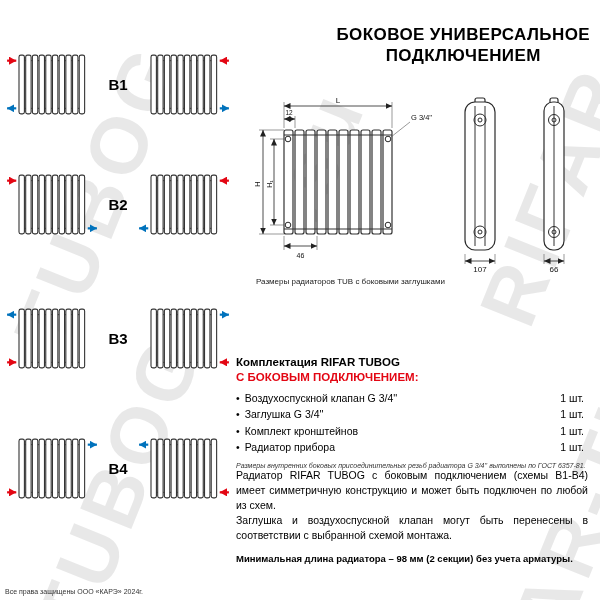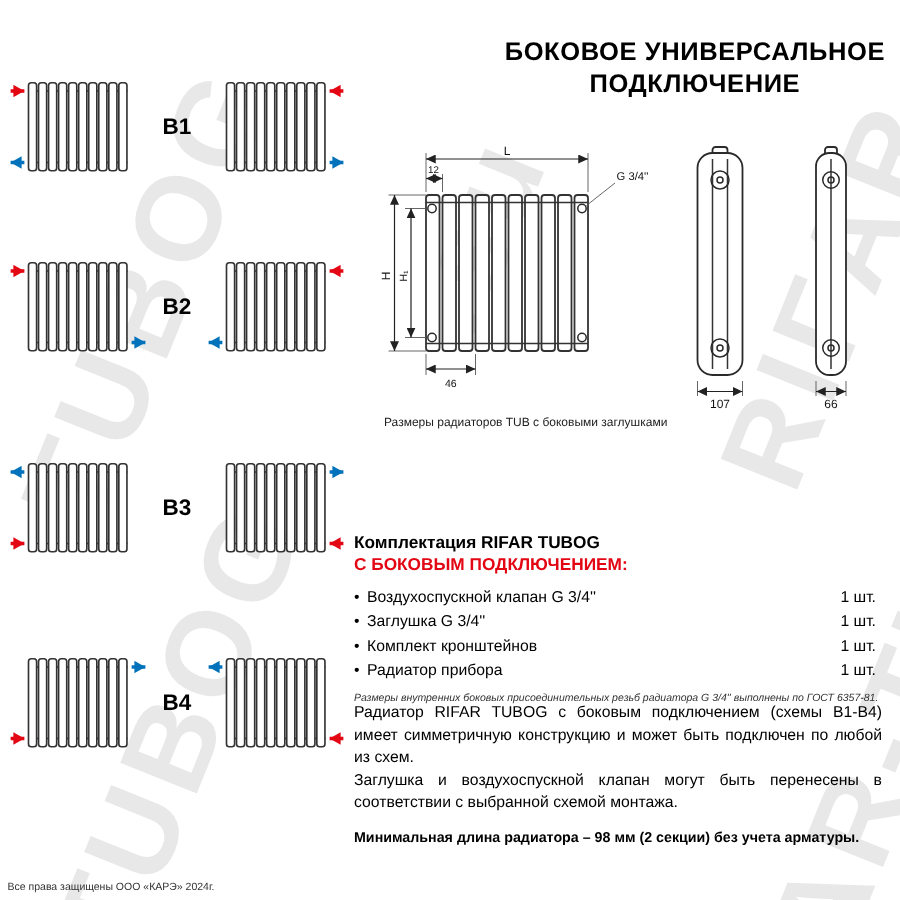--- a/index.html
+++ b/index.html
@@ -77,21 +77,21 @@
 </svg>
 
 <div class="wm" style="left:-60px;top:150px">TUBOG</div>
 <div class="wm" style="left:250px;top:110px">.su</div>
 <div class="wm" style="left:420px;top:150px">RIFAR</div>
 <div class="wm" style="left:-40px;top:440px">TUBOG</div>
 <div class="wm" style="left:290px;top:430px">RIFAR-TUBOG</div>
 
 <div class="block title">
   <div>БОКОВОЕ УНИВЕРСАЛЬНОЕ</div>
-  <div>ПОДКЛЮЧЕНИЕ</div>
+  <div>ПОДКЛЮЧЕНИЕМ</div>
 </div>
 
 <div class="scheme-row" style="top:46px">
   <svg class="scheme-svg" width="92" height="77" viewBox="0 0 100 84">
     <use href="#rad-glyph"></use>
     <line class="arr" x1="1" y1="16" x2="11" y2="16" marker-end="url(#ah-r)" stroke="#e30613"></line>
     <line class="arr" x1="11" y1="68" x2="1" y2="68" marker-end="url(#ah-b)" stroke="#0072bc"></line>
   </svg>
   <div class="scheme-label">В1</div>
   <svg class="scheme-svg" width="92" height="77" viewBox="0 0 100 84">

